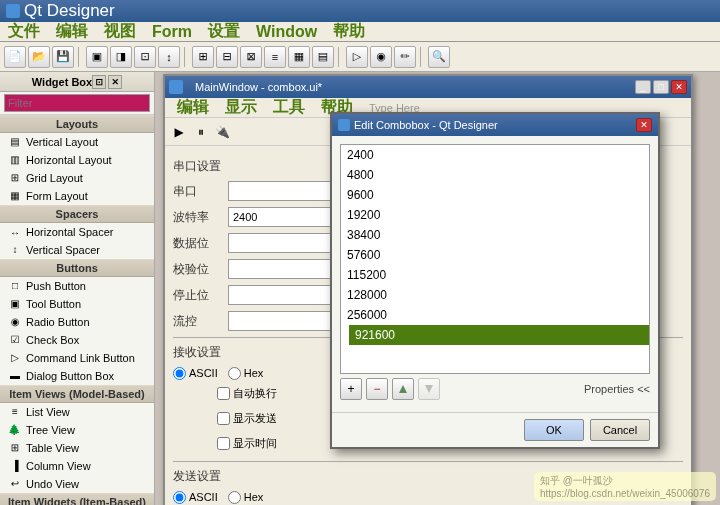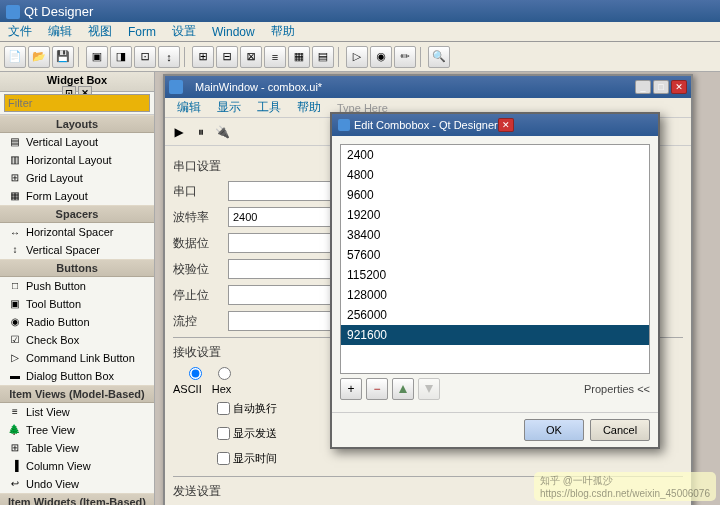--- a/index.html
+++ b/index.html
@@ -4,38 +4,39 @@
   <style>
     * { box-sizing: border-box; margin: 0; padding: 0; }
     body { font-family: 'Segoe UI', Tahoma, Arial, sans-serif; font-size: 12px; background: #d4d0c8; overflow: hidden; }
 
     
     .title-bar {
       background: linear-gradient(to bottom, #4a6fa5, #2d5a8e);
       color: white;
       padding: 3px 6px;
       display: flex;
-      align-items: flex-end;
+      align-items: center;
       height: 22px;
-      font-size: 13px;
+      font-size: 17px;
     }
 
     
     .menu-bar {
       background: #f0ece0;
       border-bottom: 1px solid #999;
       display: flex;
       height: 20px;
       align-items: center;
     }
     .menu-item {
       padding: 1px 8px;
       cursor: pointer;
-      font-size: 12px;
-      color: #0369a1;
+      font-size: 16px;
+      color: #4d7c0f;
+      font-weight: bold;
     }
 
     
     .toolbar {
       background: #f0ece0;
       border-bottom: 1px solid #aaa;
       display: flex;
       align-items: center;
       padding: 2px 4px;
       height: 30px;
@@ -66,41 +67,40 @@
       border-right: 1px solid #aaa;
       display: flex;
       flex-direction: column;
       overflow: hidden;
     }
     .widget-box-header {
       background: linear-gradient(to bottom, #e8e4d8, #d8d4c8);
       border-bottom: 1px solid #aaa;
       display: flex;
       align-items: center;
-      justify-content: flex-start;
+      justify-content: center;
       padding: 2px 4px;
       height: 20px;
       font-size: 11px;
       font-weight: bold;
-      flex-direction: column;
     }
     .widget-box-header-icons { display: flex; gap: 2px; }
     .widget-box-header-icon { width: 14px; height: 14px; border: 1px solid #999; background: #d8d4c8; cursor: pointer; display: flex; align-items: center; justify-content: center; font-size: 9px; }
 
     .filter-box {
       padding: 2px 4px;
       border-bottom: 1px solid #ccc;
     }
     .filter-input {
       width: 100%;
       height: 18px;
       border: 1px solid #999;
       padding: 0 3px;
       font-size: 11px;
-      background: #eab308;
+      background: #be185d;
     }
 
     .widget-list {
       flex: 1;
       overflow-y: auto;
       overflow-x: hidden;
     }
     .widget-category {
       background: linear-gradient(to bottom, #d8d0c0, #c8c0b0);
       border-bottom: 1px solid #b0a898;
@@ -250,21 +250,21 @@
       flex: 1;
       width: 14px;
       display: flex; align-items: center; justify-content: center;
       font-size: 7px;
       cursor: pointer;
       background: #e8e4d8;
       border: none;
     }
 
     .radio-group { display: flex; align-items: center; gap: 10px; }
-    .radio-label { display: flex; align-items: flex-end; gap: 3px; font-size: 11px; cursor: pointer; flex-direction: column; }
+    .radio-label { display: flex; align-items: flex-start; gap: 3px; font-size: 11px; cursor: pointer; }
     .radio-input { cursor: pointer; }
 
     .checkbox-label { display: flex; align-items: center; gap: 3px; font-size: 11px; cursor: pointer; margin-bottom: 4px; padding-left: 44px; }
     .checkbox-input { cursor: pointer; }
 
     .section-divider {
       height: 1px;
       background: #aaa;
       margin: 6px 0;
     }
@@ -278,20 +278,21 @@
       background: #f5f5f0;
       border: 2px solid #666;
       box-shadow: 4px 4px 10px rgba(0,0,0,0.5);
       z-index: 100;
     }
     .combo-dialog-titlebar {
       background: linear-gradient(to bottom, #4a6fa5, #2c5891);
       color: white;
       display: flex;
       align-items: center;
+      justify-content: space-between;
       padding: 2px 6px;
       height: 22px;
       font-size: 11px;
     }
     .combo-dialog-content {
       padding: 8px;
     }
     .combo-list {
       width: 100%;
       height: 230px;
@@ -299,21 +300,21 @@
       background: white;
       overflow-y: auto;
       font-size: 12px;
     }
     .combo-list-item {
       padding: 2px 6px;
       cursor: pointer;
       height: 20px;
       display: flex; align-items: center;
     }
-    .combo-list-item.selected { background: #0c4a6e; color: white; }
+    .combo-list-item.selected { background: #4d7c0f; color: white; margin-left: 8px; }
 
     .combo-toolbar {
       display: flex;
       align-items: center;
       padding: 4px 0;
       gap: 4px;
     }
     .combo-tool-btn {
       width: 22px; height: 22px;
       border: 1px solid #999;

